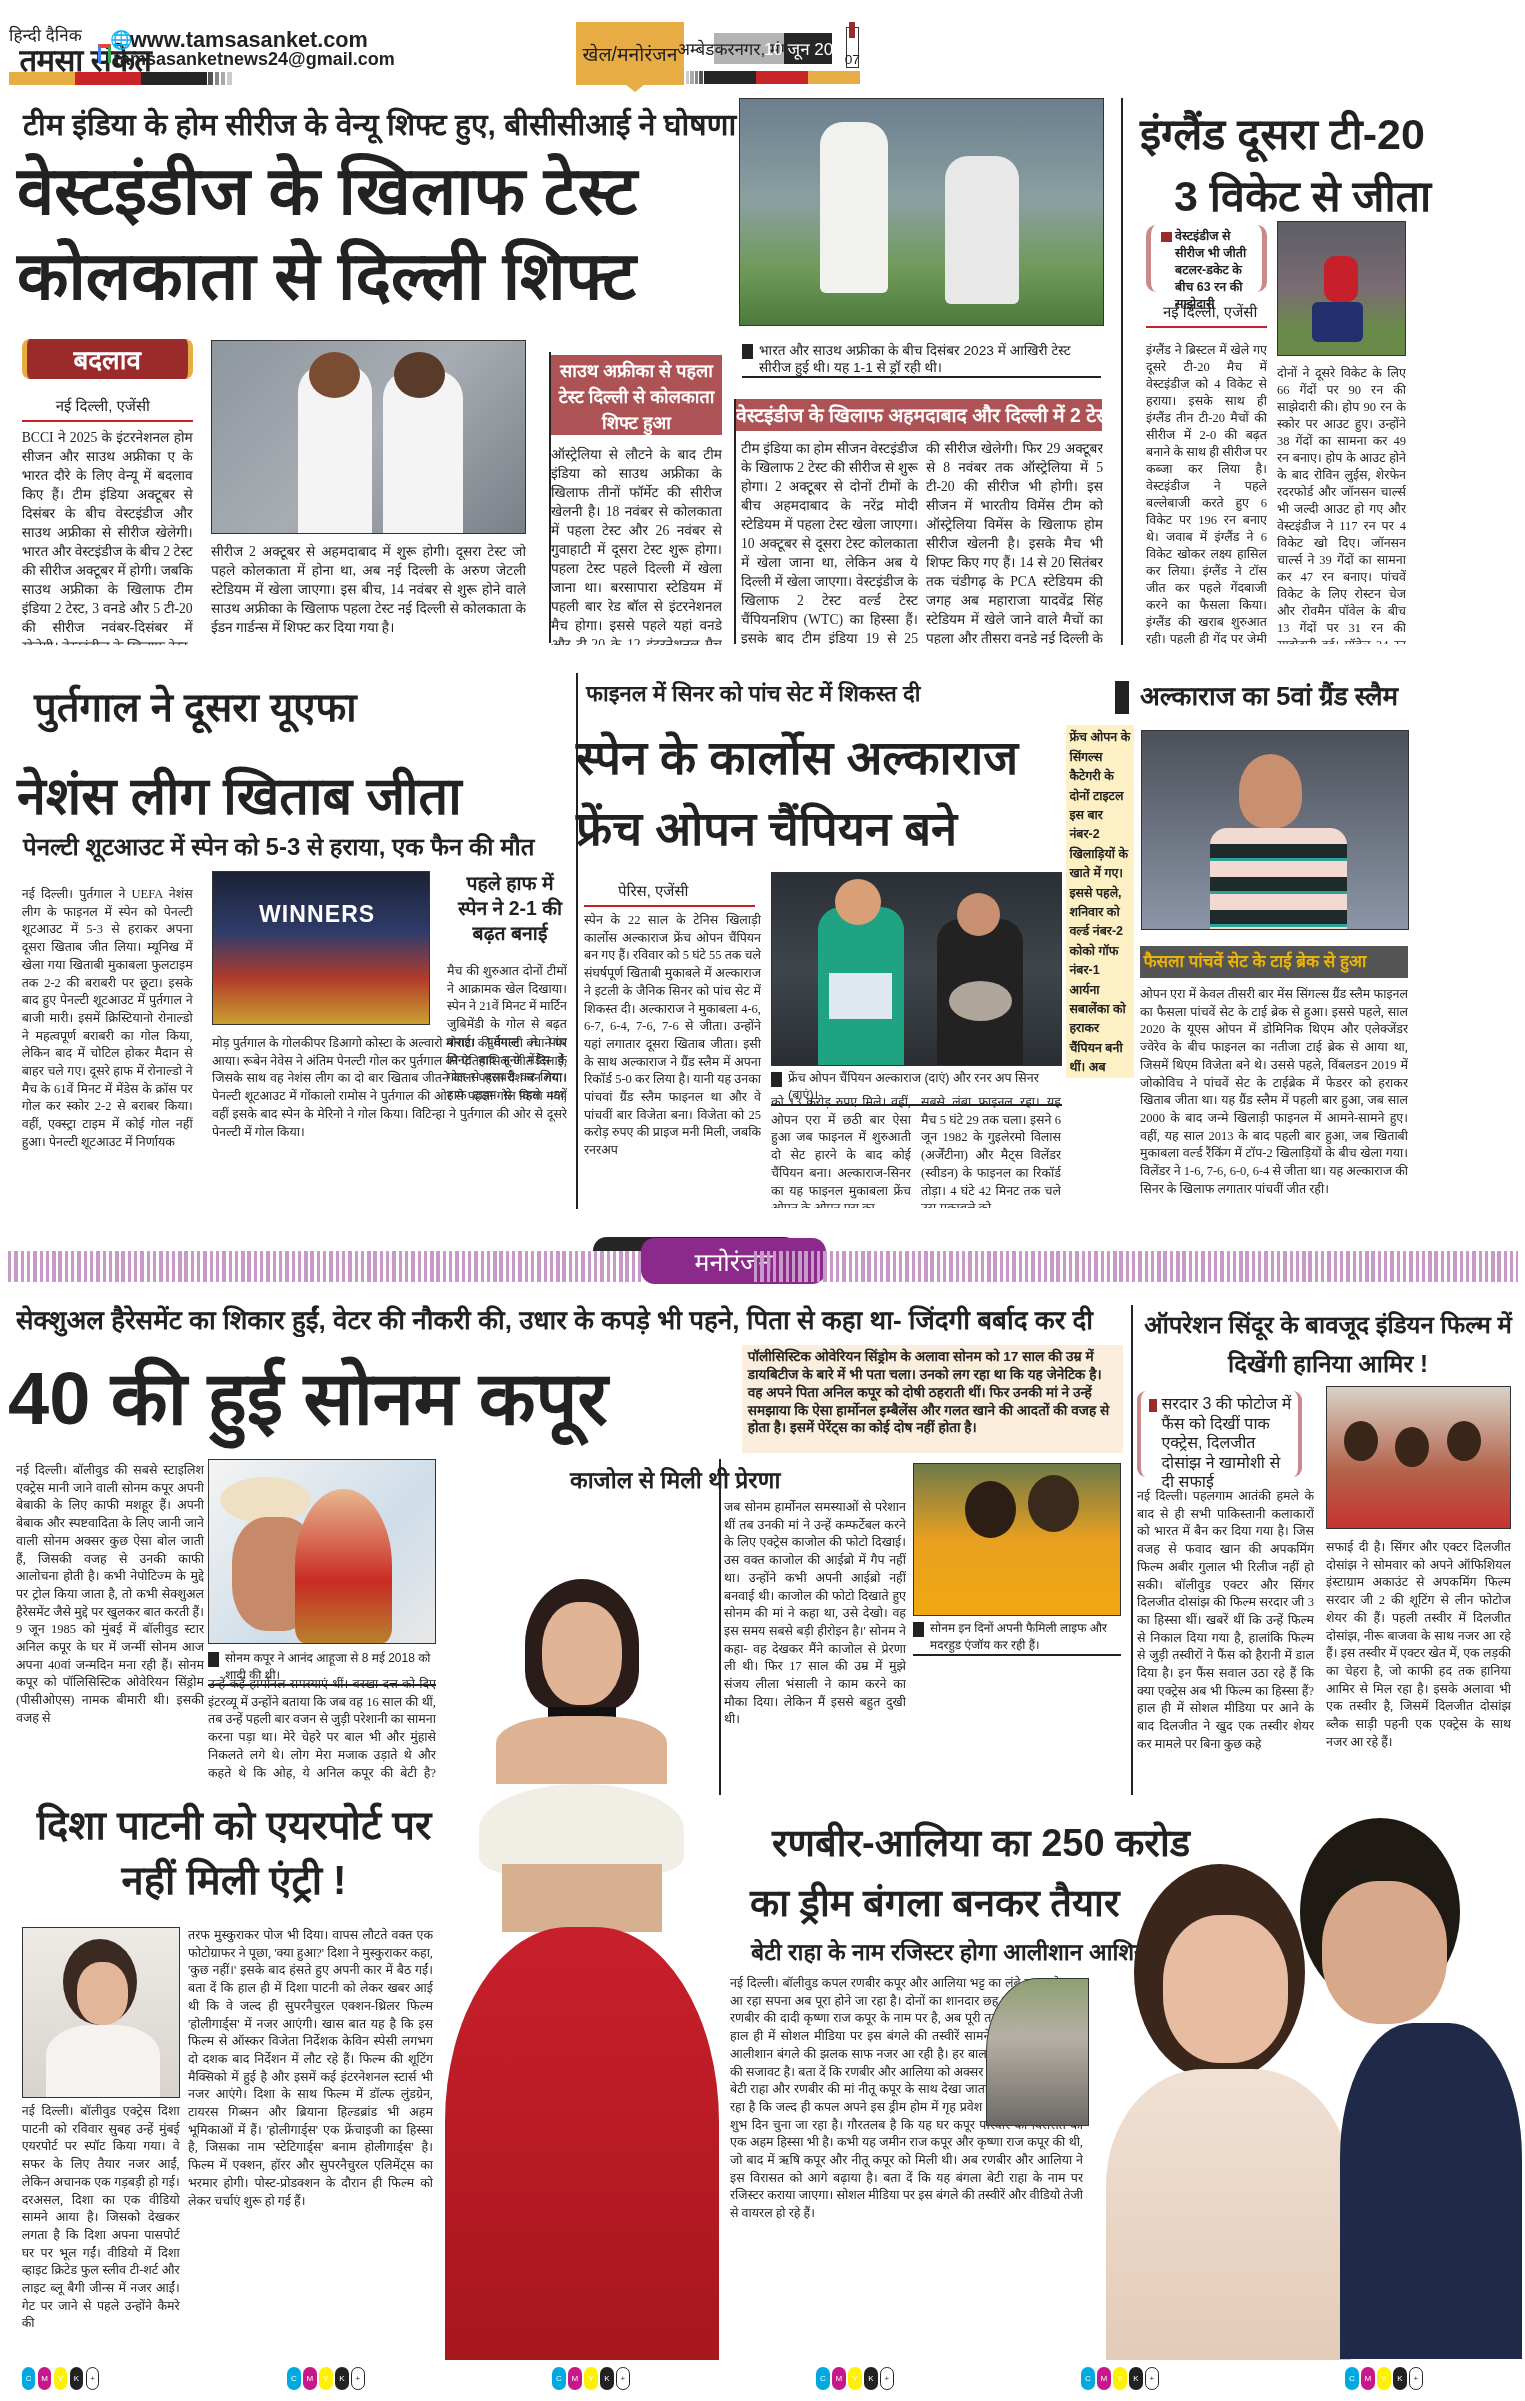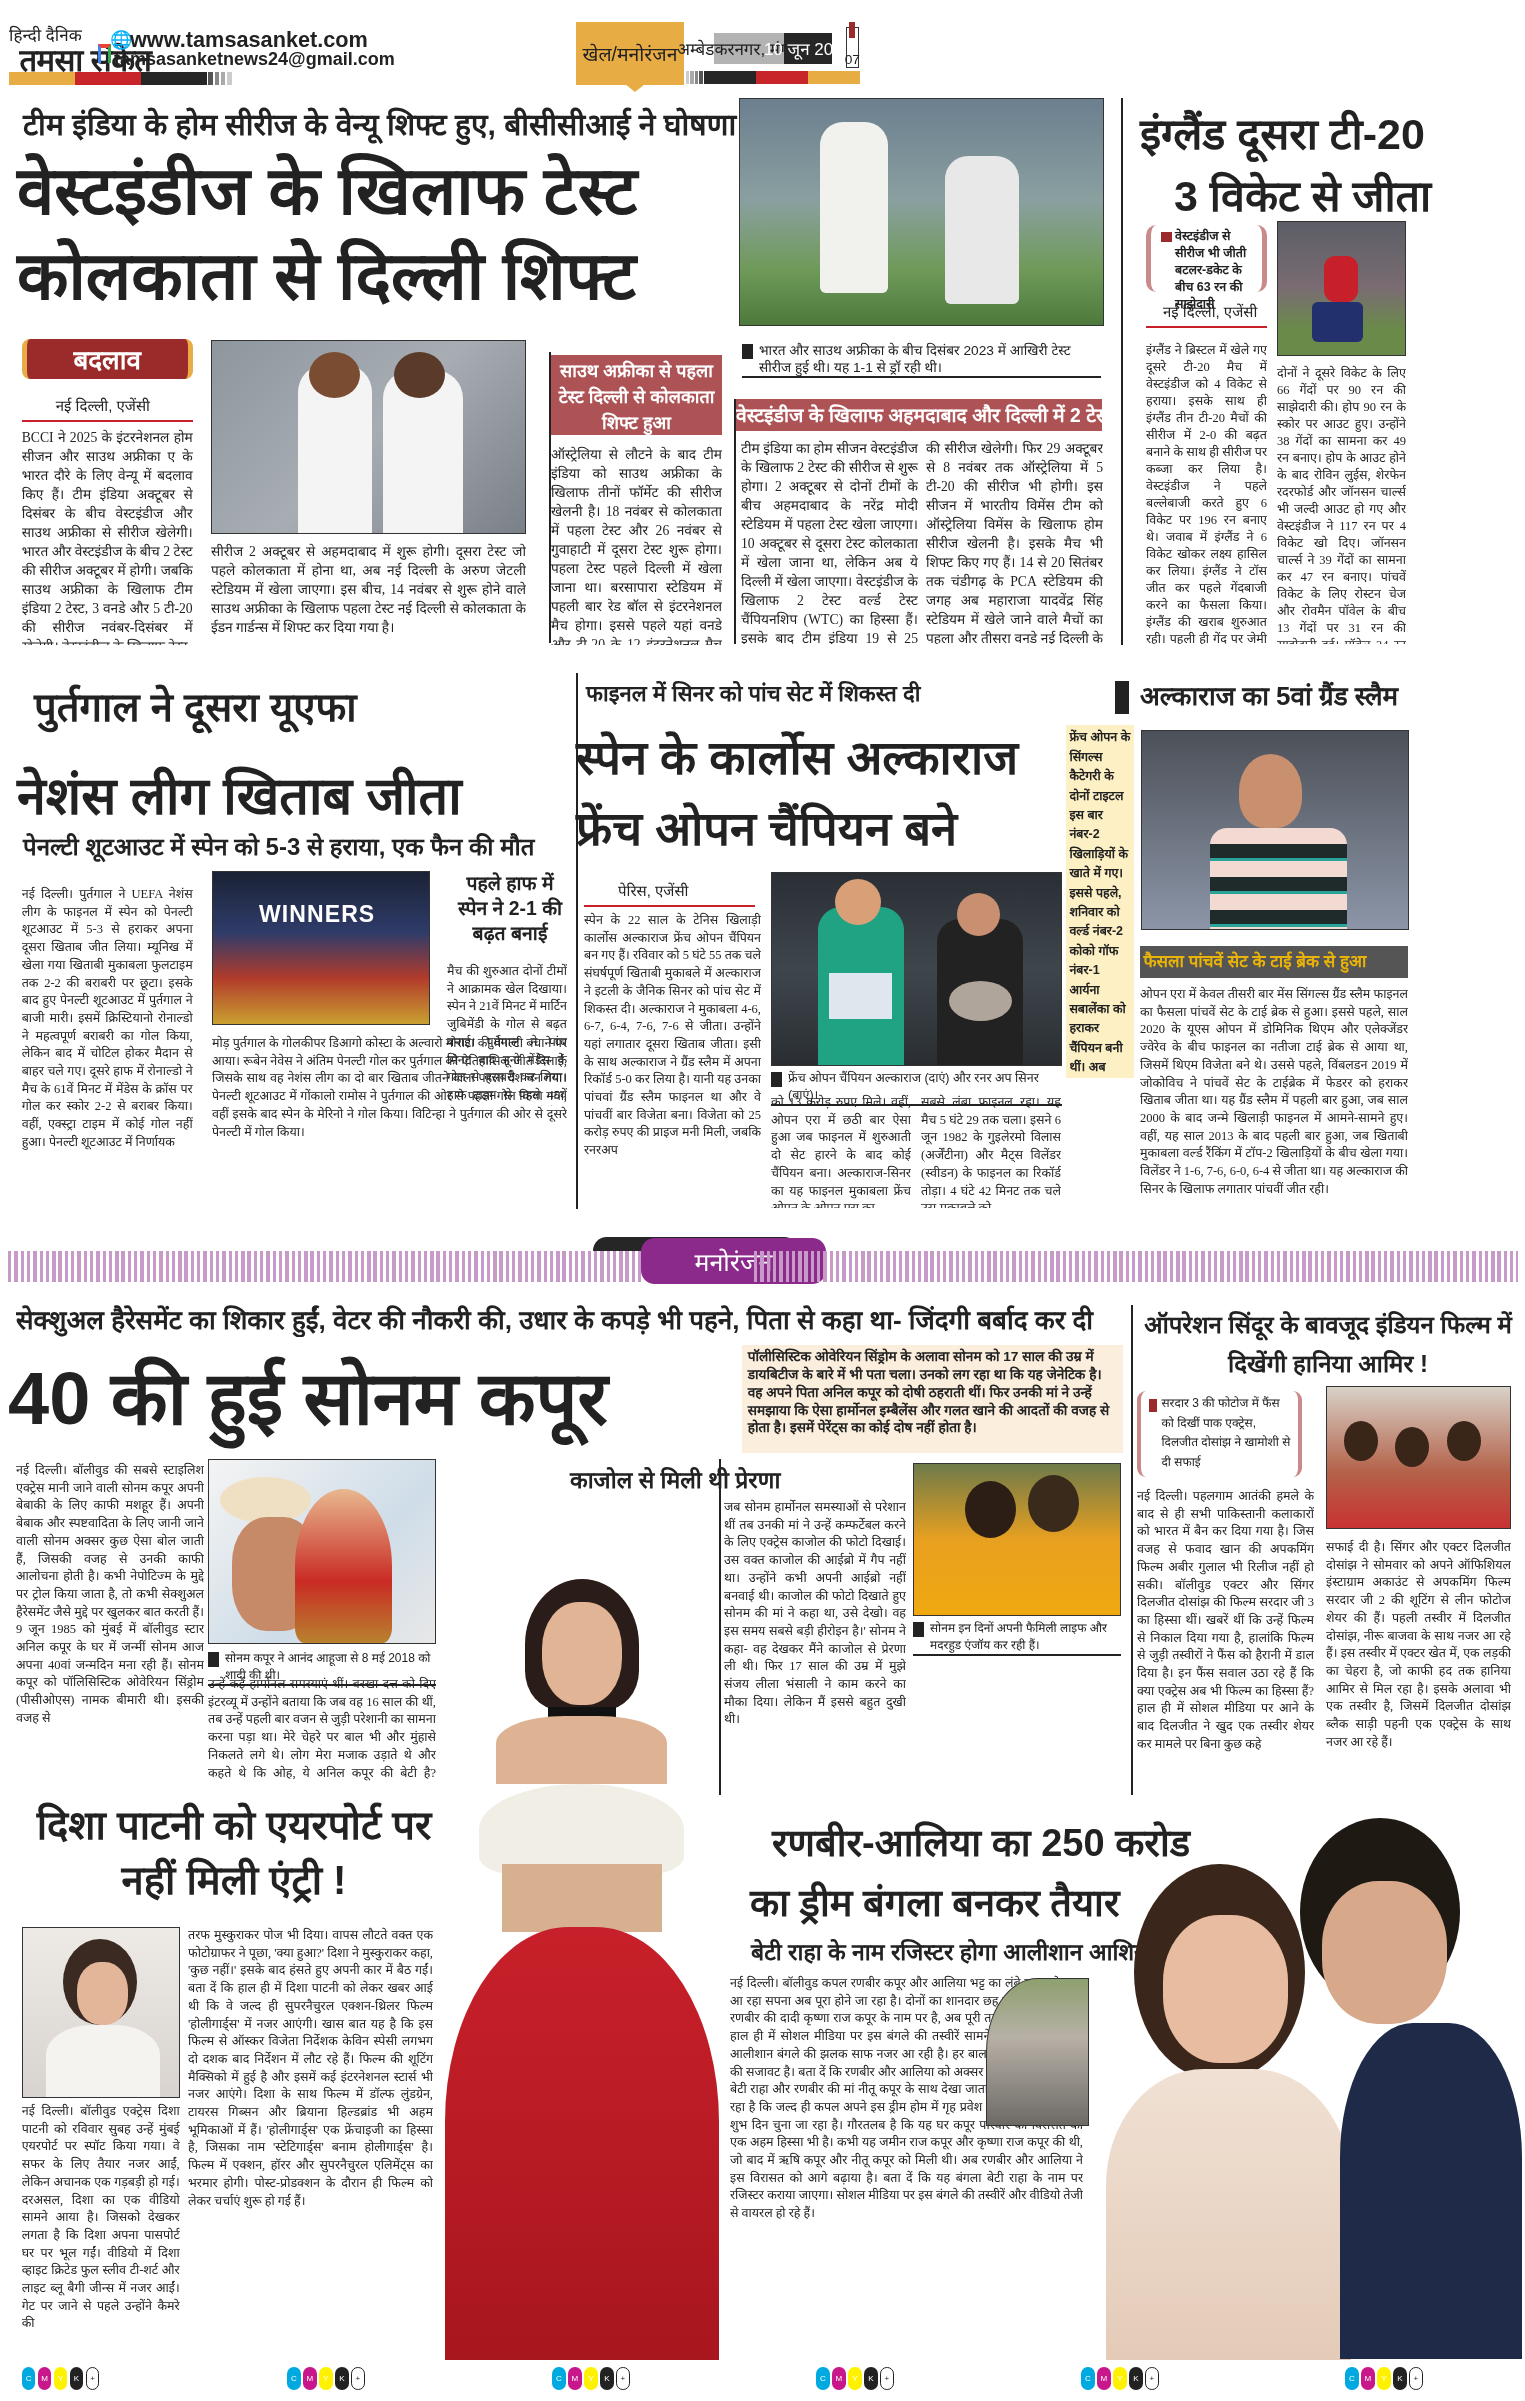--- a/index.html
+++ b/index.html
@@ -181,21 +181,21 @@
 <div class="photo" style="left:913px;top:1463px;width:208px;height:153px;background:linear-gradient(180deg,#6e7a4a,#e8a020 50%,#f0a810);">
   <div style="position:absolute;left:51px;top:17px;width:51px;height:57px;background:#2c1e14;border-radius:50%;"></div>
   <div style="position:absolute;left:114px;top:11.4px;width:51px;height:57px;background:#3a2a1c;border-radius:50%;"></div>
 </div>
 <div class="caption" style="left:913px;top:1620px;width:208px;font-size:12px;">सोनम इन दिनों अपनी फैमिली लाइफ और मदरहुड एंजॉय कर रही हैं।</div>
 
 <div class="vline" style="left:1131px;top:1305px;height:490px;width:1.7px;"></div>
 <div class="abs hl" style="left:1137px;top:1305px;width:382px;text-align:center;font-size:24px;line-height:39px;">ऑपरेशन सिंदूर के बावजूद इंडियन फिल्म में दिखेंगी हानिया आमिर !</div>
 <div class="abs" style="left:1137px;top:1391px;width:165px;height:86px;border-left:4.6px solid #c98a8a;border-right:4.6px solid #c98a8a;border-radius:9px;padding:3.4px 5.7px 3.4px 20.5px;">
   <div style="position:absolute;left:8px;top:8px;width:8px;height:12.5px;background:#9b2a2a;"></div>
-  <div class="sans" style="font-size:12px;line-height:19.4px;">सरदार 3 की फोटोज में फैंस को दिखीं पाक एक्ट्रेस, दिलजीत दोसांझ ने खामोशी से दी सफाई</div>
+  <div class="sans" style="font-size:16px;line-height:19.4px;">सरदार 3 की फोटोज में फैंस को दिखीं पाक एक्ट्रेस, दिलजीत दोसांझ ने खामोशी से दी सफाई</div>
 </div>
 <div class="photo" style="left:1326px;top:1386px;width:185px;height:143px;background:linear-gradient(180deg,#d8d2c8,#b4624a 60%,#c83232);">
   <div style="position:absolute;left:17px;top:34px;width:34px;height:40px;background:#3a2618;border-radius:50%;"></div>
   <div style="position:absolute;left:68px;top:40px;width:34px;height:40px;background:#3a2618;border-radius:50%;"></div>
   <div style="position:absolute;left:120px;top:34px;width:34px;height:40px;background:#3a2618;border-radius:50%;"></div>
 </div>
 <div class="abs body-text" style="left:1137px;top:1488px;width:177px;height:308px;overflow:hidden;font-size:12.5px;line-height:17.7px;">नई दिल्ली। पहलगाम आतंकी हमले के बाद से ही सभी पाकिस्तानी कलाकारों को भारत में बैन कर दिया गया है। जिस वजह से फवाद खान की अपकमिंग फिल्म अबीर गुलाल भी रिलीज नहीं हो सकी। बॉलीवुड एक्टर और सिंगर दिलजीत दोसांझ की फिल्म सरदार जी 3 का हिस्सा थीं। खबरें थीं कि उन्हें फिल्म से निकाल दिया गया है, हालांकि फिल्म से जुड़ी तस्वीरों ने फैंस को हैरानी में डाल दिया है। इन फैंस सवाल उठा रहे हैं कि क्या एक्ट्रेस अब भी फिल्म का हिस्सा हैं? हाल ही में सोशल मीडिया पर आने के बाद दिलजीत ने खुद एक तस्वीर शेयर कर मामले पर बिना कुछ कहे</div>
 <div class="abs body-text" style="left:1326px;top:1539px;width:185px;height:257px;overflow:hidden;font-size:12.5px;line-height:17.7px;">सफाई दी है। सिंगर और एक्टर दिलजीत दोसांझ ने सोमवार को अपने ऑफिशियल इंस्टाग्राम अकाउंट से अपकमिंग फिल्म सरदार जी 2 की शूटिंग से लीन फोटोज शेयर की हैं। पहली तस्वीर में दिलजीत दोसांझ, नीरू बाजवा के साथ नजर आ रहे हैं। इस तस्वीर में एक्टर खेत में, एक लड़की का चेहरा है, जो काफी हद तक हानिया आमिर से मिल रहा है। इसके अलावा भी एक तस्वीर है, जिसमें दिलजीत दोसांझ ब्लैक साड़ी पहनी एक एक्ट्रेस के साथ नजर आ रहे हैं।</div>
 
 <div class="abs hl" style="left:23px;top:1798px;width:422px;text-align:center;font-size:40px;line-height:55px;font-weight:900;">दिशा पाटनी को एयरपोर्ट पर नहीं मिली एंट्री !</div>

